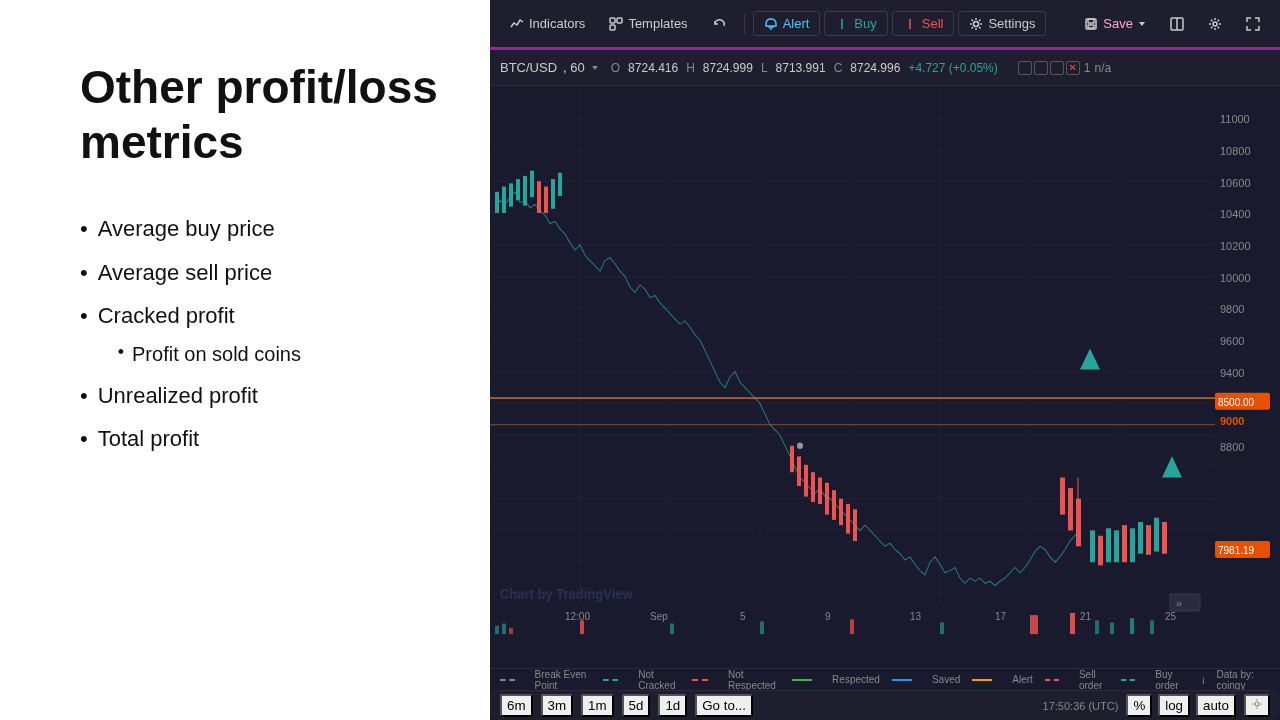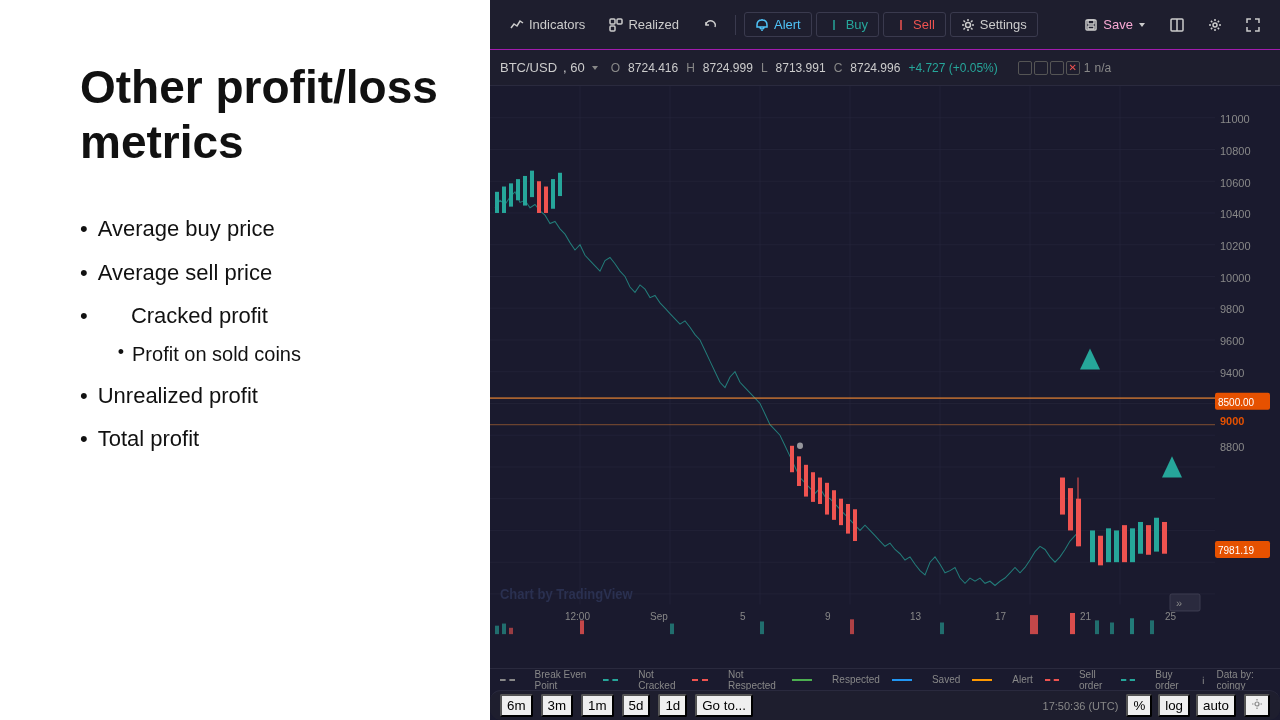--- a/index.html
+++ b/index.html
@@ -41,21 +41,20 @@
       font-size: 22px;
       color: #111111;
       line-height: 1.7;
     }
 
     .bullet-list > li {
       display: flex;
       align-items: flex-start;
       gap: 10px;
       margin-bottom: 6px;
-      text-align: center;
     }
 
     .bullet-list > li::before {
       content: '•';
       font-size: 22px;
       line-height: 1.7;
       flex-shrink: 0;
     }
 
     .sub-list {
@@ -88,21 +87,21 @@
       position: relative;
       overflow: hidden;
       display: flex;
       flex-direction: column;
     }
 
     
     .toolbar {
       height: 50px;
       background: #1e1e2e;
-      border-bottom: 1px solid #a21caf;
+      border-bottom: 3px solid #a21caf;
       display: flex;
       align-items: center;
       padding: 0 10px;
       gap: 4px;
       flex-shrink: 0;
     }
 
     .toolbar-btn {
       display: flex;
       align-items: center;
@@ -314,21 +313,21 @@
         <path d="M1 10 L4 6 L7 8 L10 3 L13 5"></path>
       </svg>
       <span>Indicators</span>
     </button>
     <button class="toolbar-btn">
       <svg viewBox="0 0 14 14" fill="none" stroke="#cccccc" stroke-width="1.5">
         <rect x="1" y="1" width="5" height="5" rx="1"></rect>
         <rect x="8" y="1" width="5" height="5" rx="1"></rect>
         <rect x="1" y="8" width="5" height="5" rx="1"></rect>
       </svg>
-      <span>Realized</span>
+      <span>Templates</span>
     </button>
     <button class="toolbar-btn">
       <svg viewBox="0 0 14 14" fill="none" stroke="#cccccc" stroke-width="1.5">
         <path d="M3 7 C3 4 6 2 9 3 C12 4 13 7 12 9"></path>
         <path d="M3 4 L3 7 L6 7"></path>
       </svg>
     </button>
     <div class="toolbar-divider"></div>
     <button class="toolbar-btn action-btn alert-btn">
       <svg viewBox="0 0 14 14" fill="none" stroke="#4fc3f7" stroke-width="1.5">

